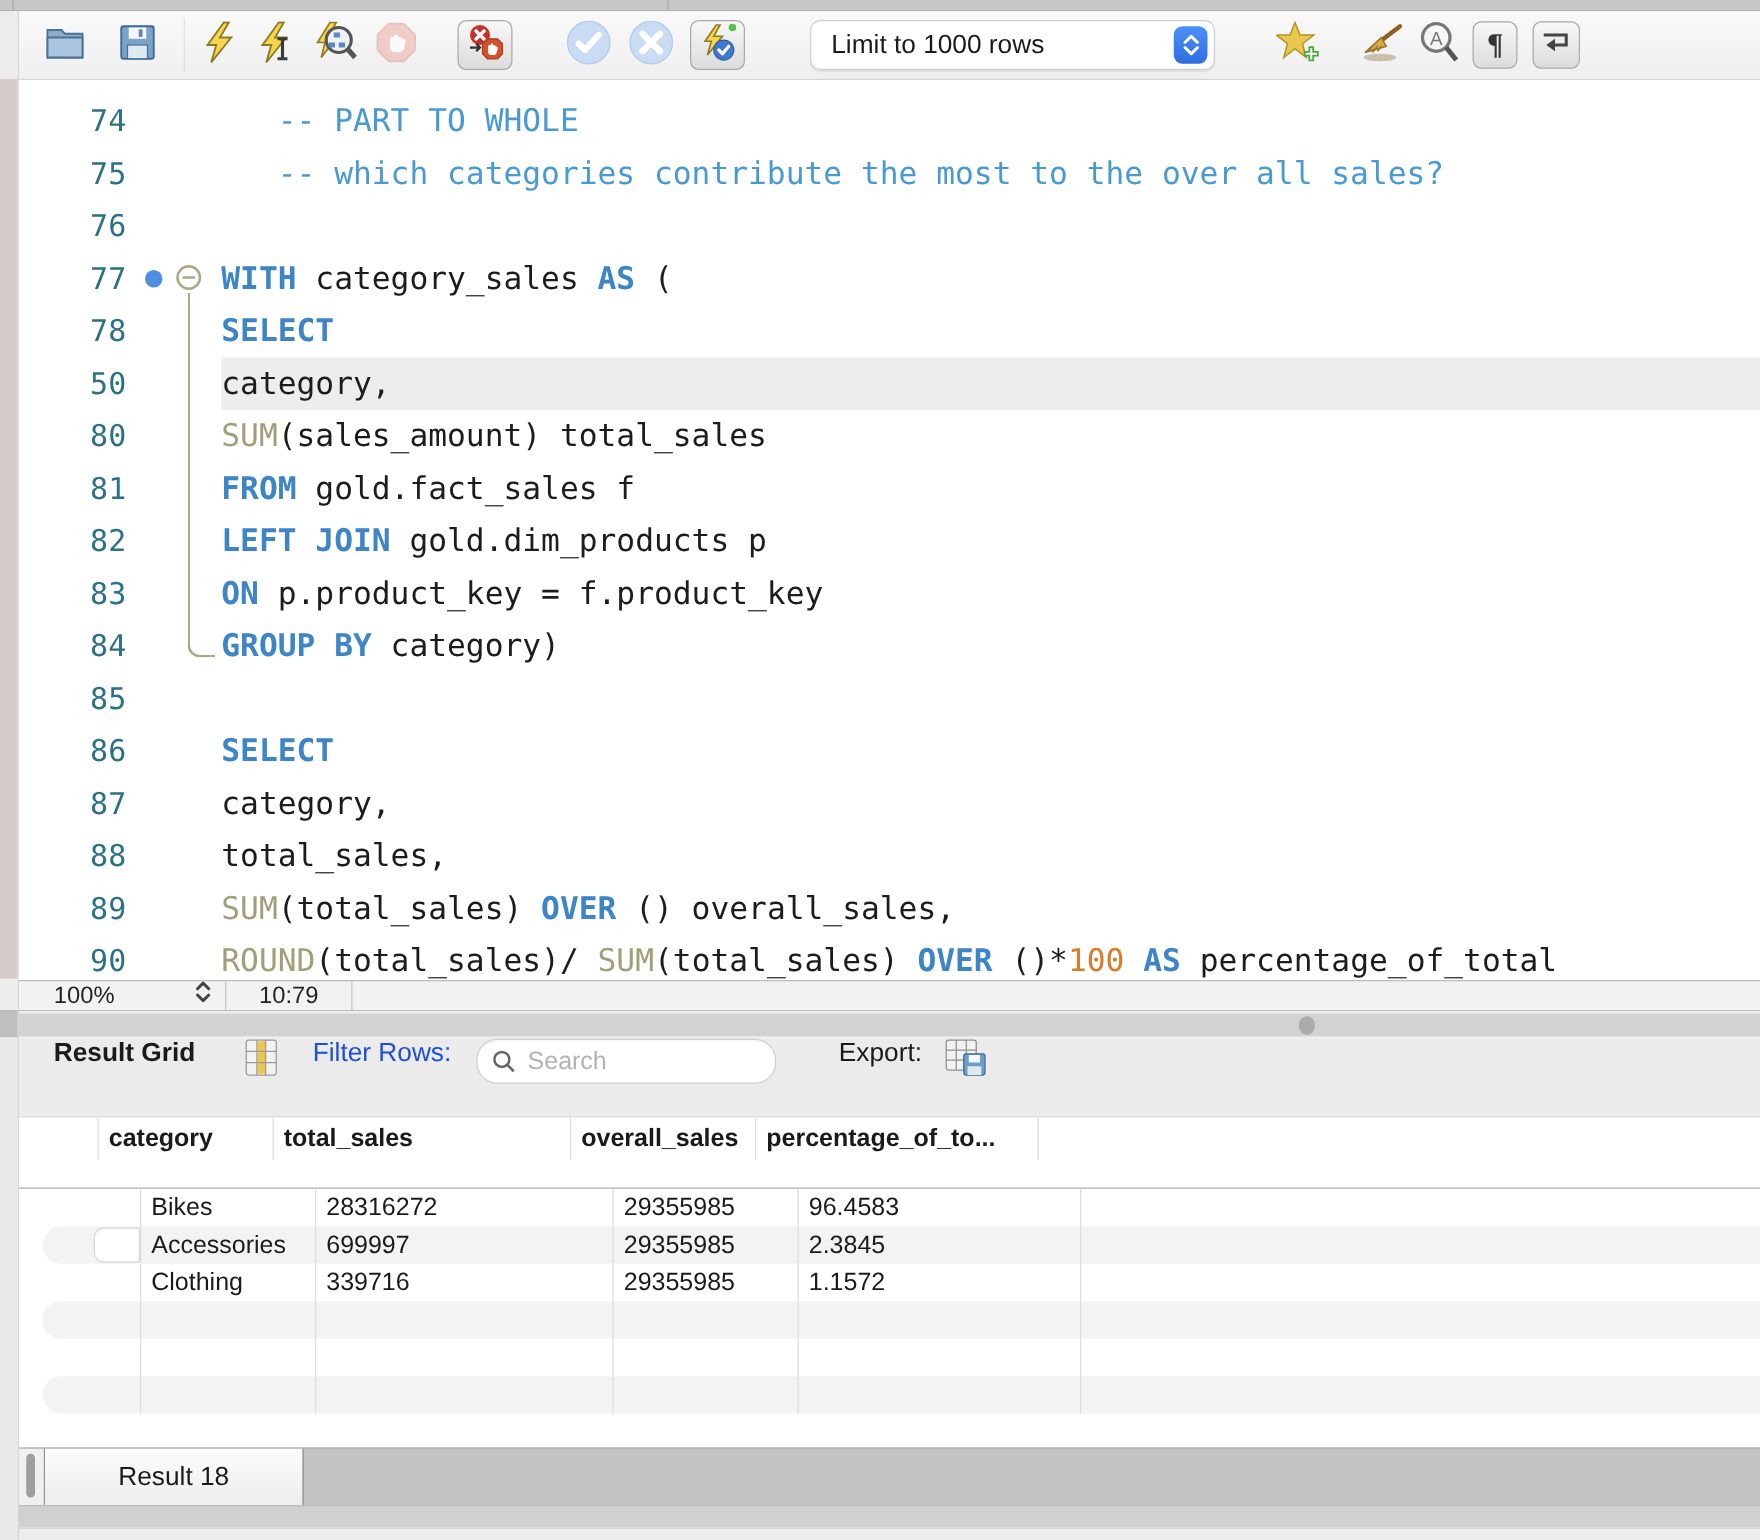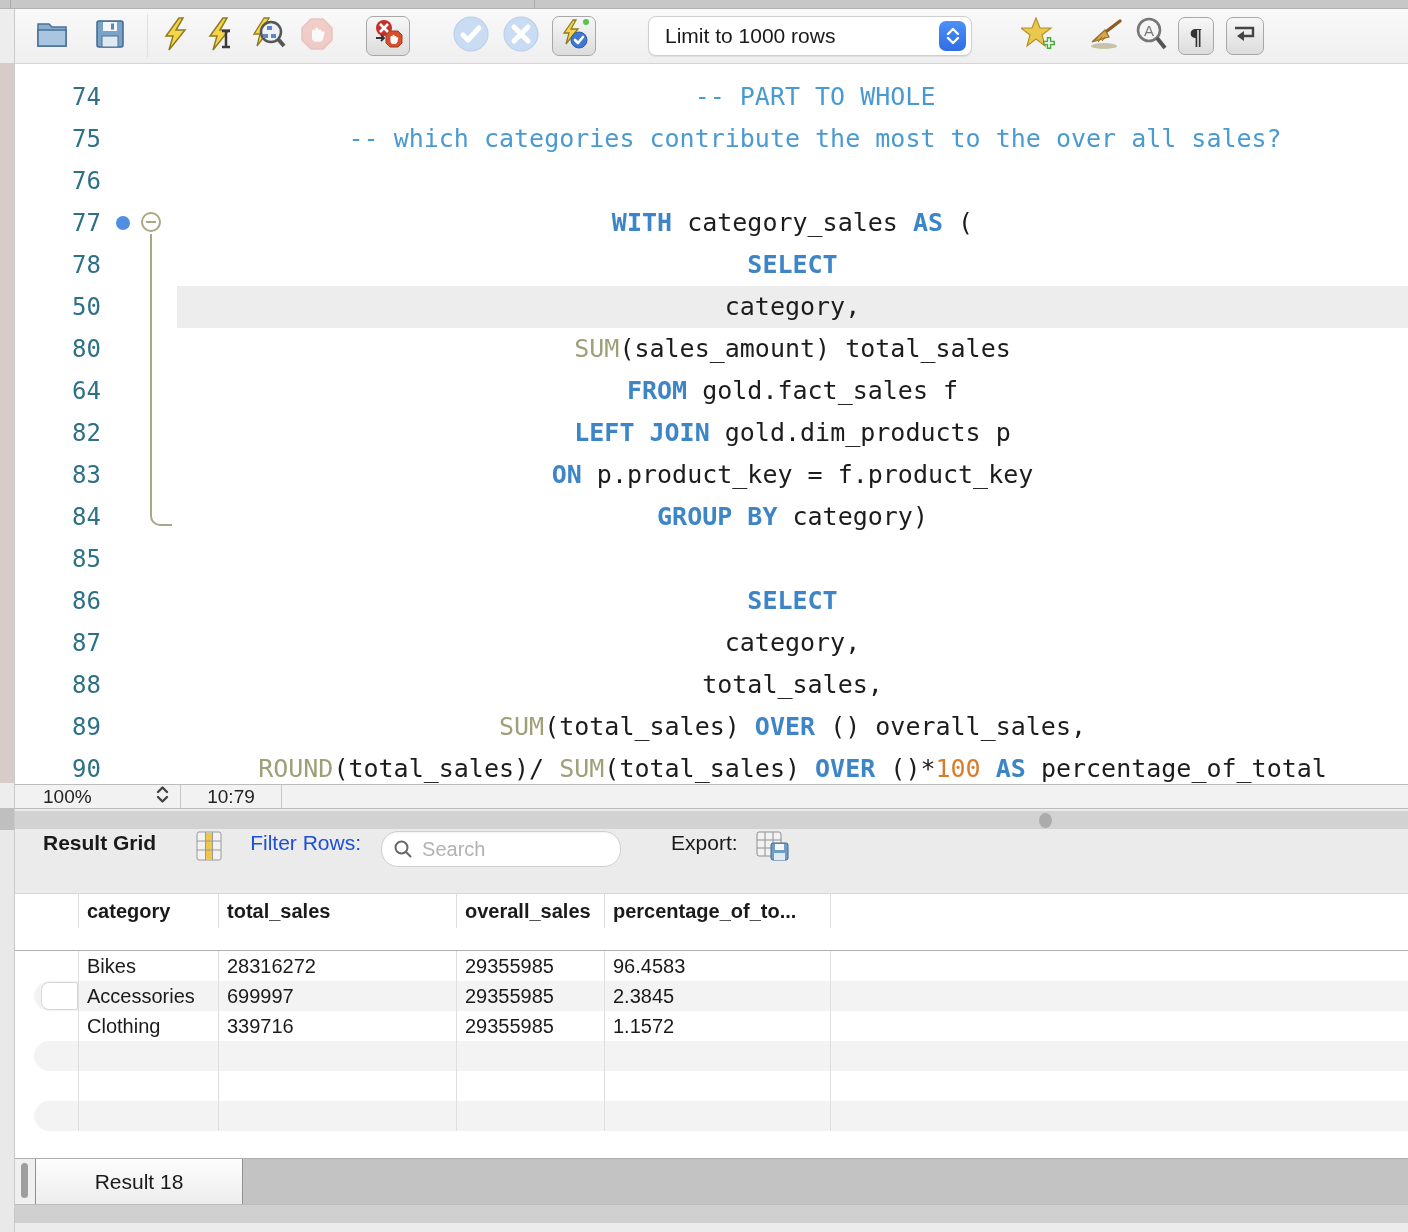--- a/index.html
+++ b/index.html
@@ -24,21 +24,21 @@
   .tb-btn{width:42px;height:38px;border:1px solid #a8a8a8;border-radius:7px;background:linear-gradient(#f7f7f7,#dcdcdc);display:flex;align-items:center;justify-content:center;flex:0 0 auto;}
   .dropdown{margin-left:52px;width:322px;height:38px;background:#fff;border:1px solid #cfcfcf;border-radius:8px;box-shadow:0 1px 1px rgba(0,0,0,.08);display:flex;align-items:center;flex:0 0 auto;}
   .dropdown .dd-label{flex:1;padding-left:16px;font-size:21px;color:#1a1a1a;}
   .dd-stepper{width:27px;height:30px;margin-right:5px;border-radius:7px;background:linear-gradient(#4b90f7,#2f6de4);display:flex;flex-direction:column;align-items:center;justify-content:center;gap:2px;}
   .dim{opacity:.55;}
   
   .editor{height:720px;background:#fff;position:relative;overflow:hidden;font-family:"DejaVu Sans Mono",monospace;font-size:25px;padding-top:12px;box-sizing:border-box;}
   .code-line{display:flex;height:42px;line-height:42px;}
   .ln{width:86px;flex:0 0 86px;text-align:right;color:#2d7186;font-size:24px;}
   .mk{width:76px;flex:0 0 76px;}
-  .code{flex:1;white-space:pre;color:#1c1c1c;text-align:center;}
+  .code{flex:1;white-space:pre;color:#1c1c1c;}
   .code.cur{background:#ededed;}
   .t-k{color:#3d85c6;font-weight:bold;}
   .t-c{color:#4a9ad2;}
   .t-f{color:#9f9f78;}
   .t-n{color:#d97b2a;}
   .t-p{color:#1c1c1c;}
   .bp-dot{position:absolute;left:101px;top:152px;width:14px;height:14px;border-radius:50%;background:#4f8ee0;}
   .fold-circle{position:absolute;left:126px;top:148px;width:20px;height:20px;border-radius:50%;border:2px solid #a8a884;background:#fff;box-sizing:border-box;}
   .fold-circle:after{content:"";position:absolute;left:3px;right:3px;top:7px;height:2px;background:#a8a884;}
   .fold-guide{position:absolute;left:135px;top:170px;width:20px;height:290px;border-left:2px solid #a8a884;border-bottom:2px solid #a8a884;border-bottom-left-radius:10px;}
@@ -58,21 +58,21 @@
   .searchbox{margin-left:20px;width:238px;height:34px;background:#fff;border:1px solid #cfcfcf;border-radius:17px;display:flex;align-items:center;box-shadow:inset 0 1px 2px rgba(0,0,0,.05);}
   .searchbox svg{margin-left:12px;flex:0 0 auto;}
   .searchbox input{border:none;outline:none;background:transparent;font-size:20px;font-family:"Liberation Sans",sans-serif;color:#0c4a6e;width:170px;margin-left:8px;}
   .searchbox input::placeholder{color:#b2b2b2;}
   .export-label{font-size:21px;color:#1a1a1a;margin-left:50px;}
   .export-icon{margin-left:18px;}
   
   .grid{height:264px;background:#fff;border-top:1px solid #d8d8d8;overflow:hidden;font-size:20px;color:#1a1a1a;}
   .g-header{display:flex;height:56px;align-items:flex-start;border-bottom:1px solid #b0b0b0;font-weight:bold;}
   .g-header .cell{height:34px;line-height:34px;}
-  .g-row{display:flex;height:30px;line-height:30px;position:relative;}
+  .g-row{display:flex;height:30px;line-height:30px;position:relative;padding-left:34px;}
   .g-row .stripe{position:absolute;left:19px;right:0;top:0;bottom:0;background:#f3f3f3;border-radius:15px 0 0 15px;}
   .cell{box-sizing:border-box;padding-left:8px;border-right:1px solid #dedede;overflow:hidden;white-space:nowrap;position:relative;z-index:1;}
   .c-gutter{width:64px;flex:0 0 64px;border-right:1px solid #dedede;padding:0;}
   .c-cat{width:140px;flex:0 0 140px;}
   .c-total{width:238px;flex:0 0 238px;}
   .c-overall{width:148px;flex:0 0 148px;}
   .c-pct{width:226px;flex:0 0 226px;}
   .c-fill{flex:1;border-right:none;}
   .row-indicator{position:absolute;left:26px;top:1px;bottom:1px;width:37px;background:#fff;border:1px solid #d6d6d6;border-radius:8px 2px 2px 8px;box-sizing:border-box;}
   
@@ -258,21 +258,21 @@
               <span class="ln">50</span>
               <span class="mk"></span>
               <span class="code cur"><span class="t-p">category,</span></span>
             </div>
             <div class="code-line">
               <span class="ln">80</span>
               <span class="mk"></span>
               <span class="code"><span class="t-f">SUM</span><span class="t-p">(sales_amount) total_sales</span></span>
             </div>
             <div class="code-line">
-              <span class="ln">64</span>
+              <span class="ln">81</span>
               <span class="mk"></span>
               <span class="code"><span class="t-k">FROM</span><span class="t-p"> gold.fact_sales f</span></span>
             </div>
             <div class="code-line">
               <span class="ln">82</span>
               <span class="mk"></span>
               <span class="code"><span class="t-k">LEFT JOIN</span><span class="t-p"> gold.dim_products p</span></span>
             </div>
             <div class="code-line">
               <span class="ln">83</span>

